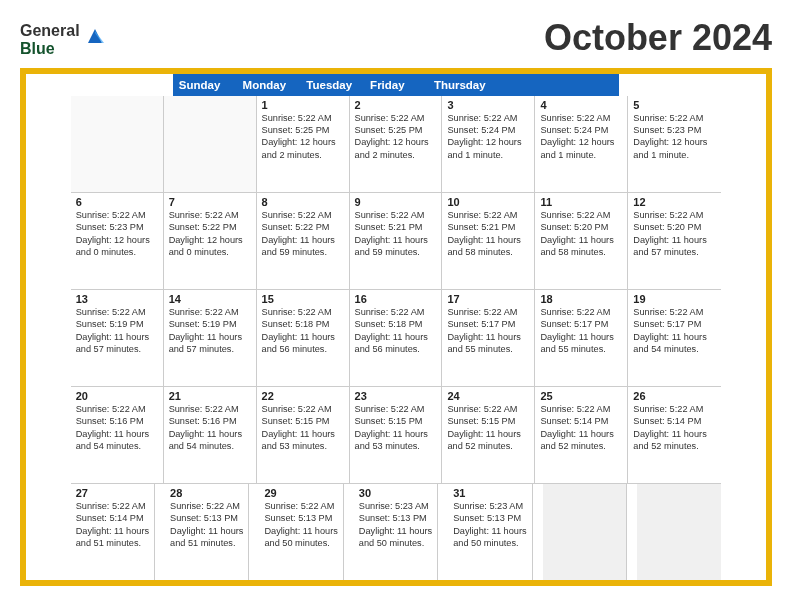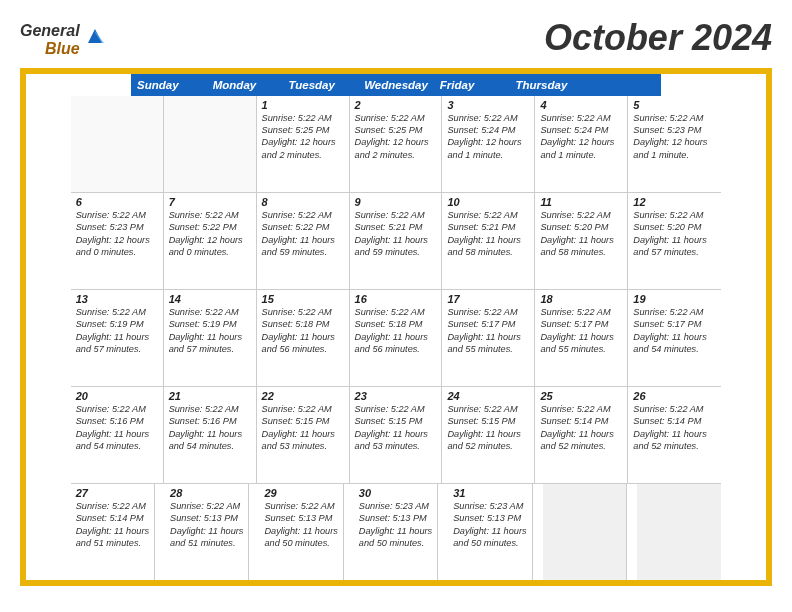--- a/index.html
+++ b/index.html
@@ -9,21 +9,20 @@
       font-family: Arial, sans-serif;
       background: #fff;
       overflow: hidden;
     }
     .page {
       width: 792px;
       height: 612px;
       padding: 18px 20px 26px 20px;
       display: flex;
       flex-direction: column;
-      font-style: italic;
     }
     .header {
       display: flex;
       justify-content: space-between;
       align-items: flex-start;
       margin-bottom: 10px;
     }
     .logo {
       display: flex;
       align-items: center;
@@ -35,22 +34,21 @@
       line-height: 1.1;
     }
     .logo-general {
       font-size: 16px;
       font-weight: bold;
       color: #333;
     }
     .logo-blue {
       font-size: 16px;
       font-weight: bold;
-      color: #a16207;
-      text-align: right;
+      color: #14532d;
     }
     .logo-icon {
       width: 22px;
       height: 22px;
       margin-left: 4px;
       margin-top: -8px;
     }
     .title-block {
       text-align: right;
     }
@@ -142,21 +140,20 @@
     </div>
     <div class="title-block">
       <div class="month-title">October 2024</div>
     </div>
   </div>
   <div class="calendar">
     <div class="cal-header" id="cal-header">
         <div class="cal-header-cell">Sunday</div>
         <div class="cal-header-cell">Monday</div>
         <div class="cal-header-cell">Tuesday</div>
-        <div class="cal-header-cell">Wednesday</div>
         <div class="cal-header-cell">Friday</div>
         <div class="cal-header-cell">Thursday</div>
       </div>
     <div class="cal-body" id="cal-body">
         <div class="cal-row">
           <div class="cal-cell empty"></div>
           <div class="cal-cell empty"></div>
           <div class="cal-cell">
             <div class="day-num">1</div>
             <div class="cell-line">Sunrise: 5:22 AM</div>

